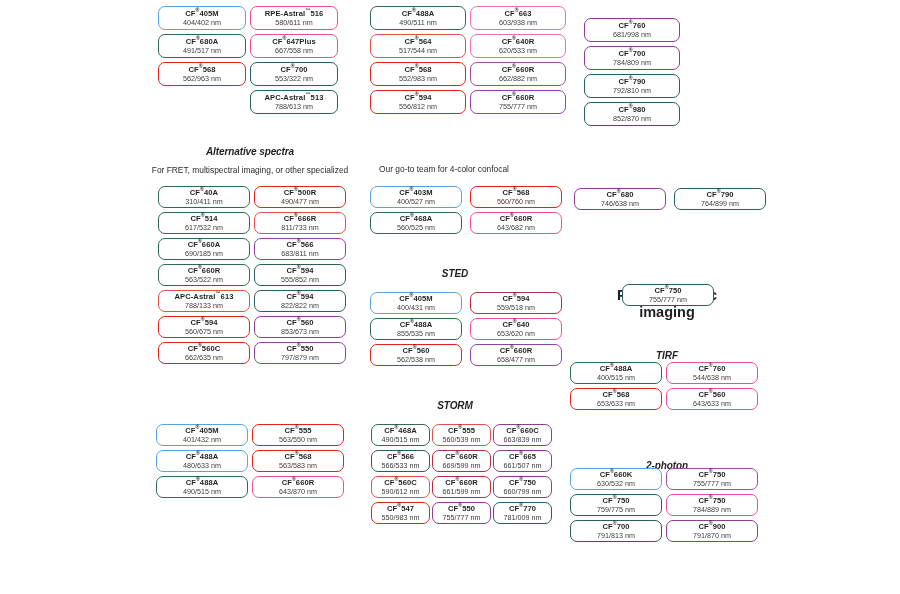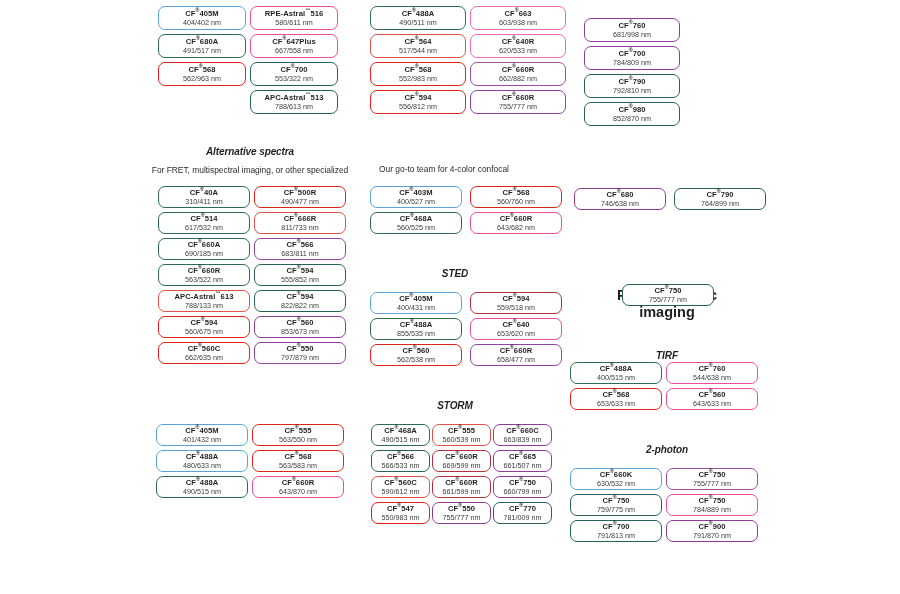--- a/index.html
+++ b/index.html
@@ -340,21 +340,21 @@
       <div class="wl">661/507 nm</div>
     </div>
     <div class="chip" style="left: 493px; top: 476px; width: 59px; height: 22px; border-color: rgb(142, 61, 148);">
       <div class="nm">CF<sup>®</sup>750</div>
       <div class="wl">660/799 nm</div>
     </div>
     <div class="chip" style="left: 493px; top: 502px; width: 59px; height: 22px; border-color: rgb(39, 96, 92);">
       <div class="nm">CF<sup>®</sup>770</div>
       <div class="wl">781/009 nm</div>
     </div>
-    <div class="hd big" style="left: 517px; top: 444px; width: 300px;">2-photon</div>
+    <div class="hd big" style="left: 517px; top: 460px; width: 300px;">2-photon</div>
     <div class="chip" style="left: 570px; top: 468px; width: 92px; height: 22px; border-color: rgb(91, 163, 220);">
       <div class="nm">CF<sup>®</sup>660K</div>
       <div class="wl">630/532 nm</div>
     </div>
     <div class="chip" style="left: 570px; top: 494px; width: 92px; height: 22px; border-color: rgb(39, 96, 92);">
       <div class="nm">CF<sup>®</sup>750</div>
       <div class="wl">759/775 nm</div>
     </div>
     <div class="chip" style="left: 570px; top: 520px; width: 92px; height: 22px; border-color: rgb(39, 96, 92);">
       <div class="nm">CF<sup>®</sup>700</div>

